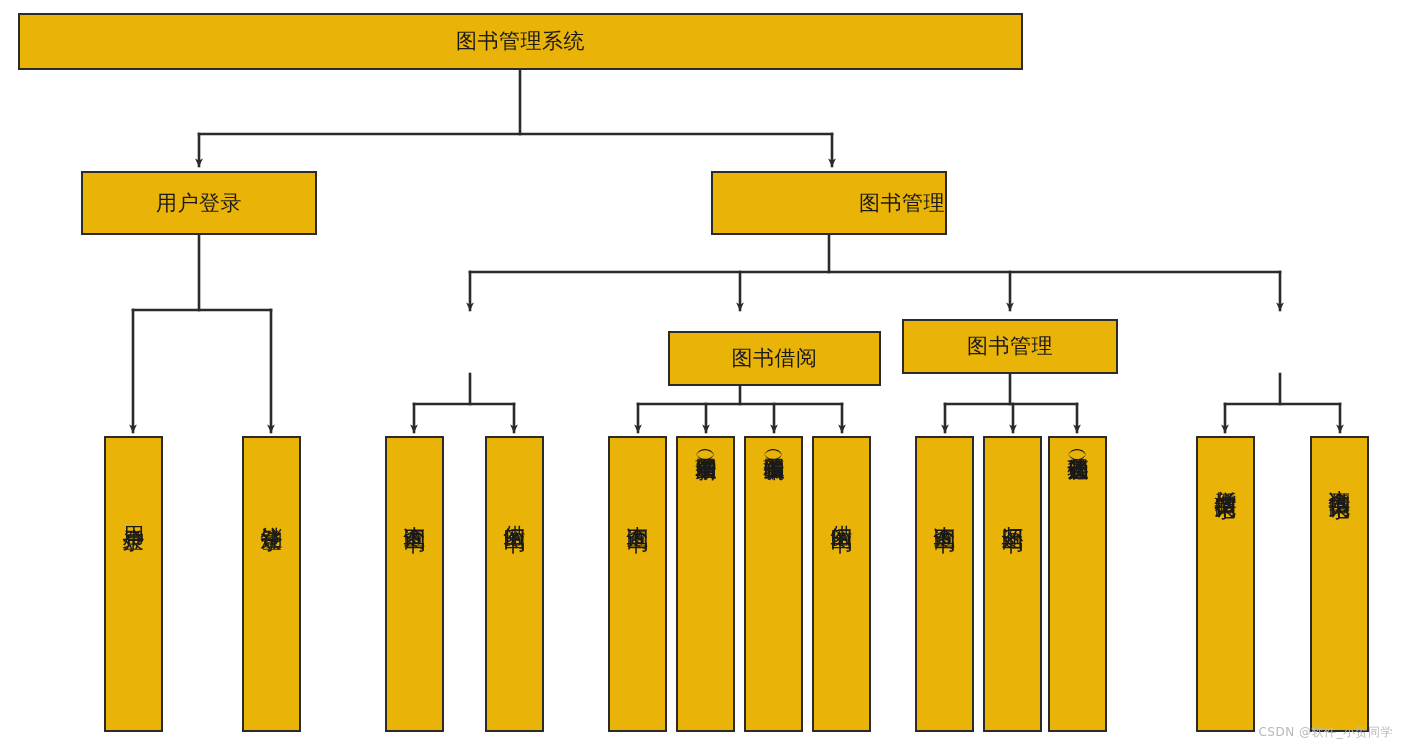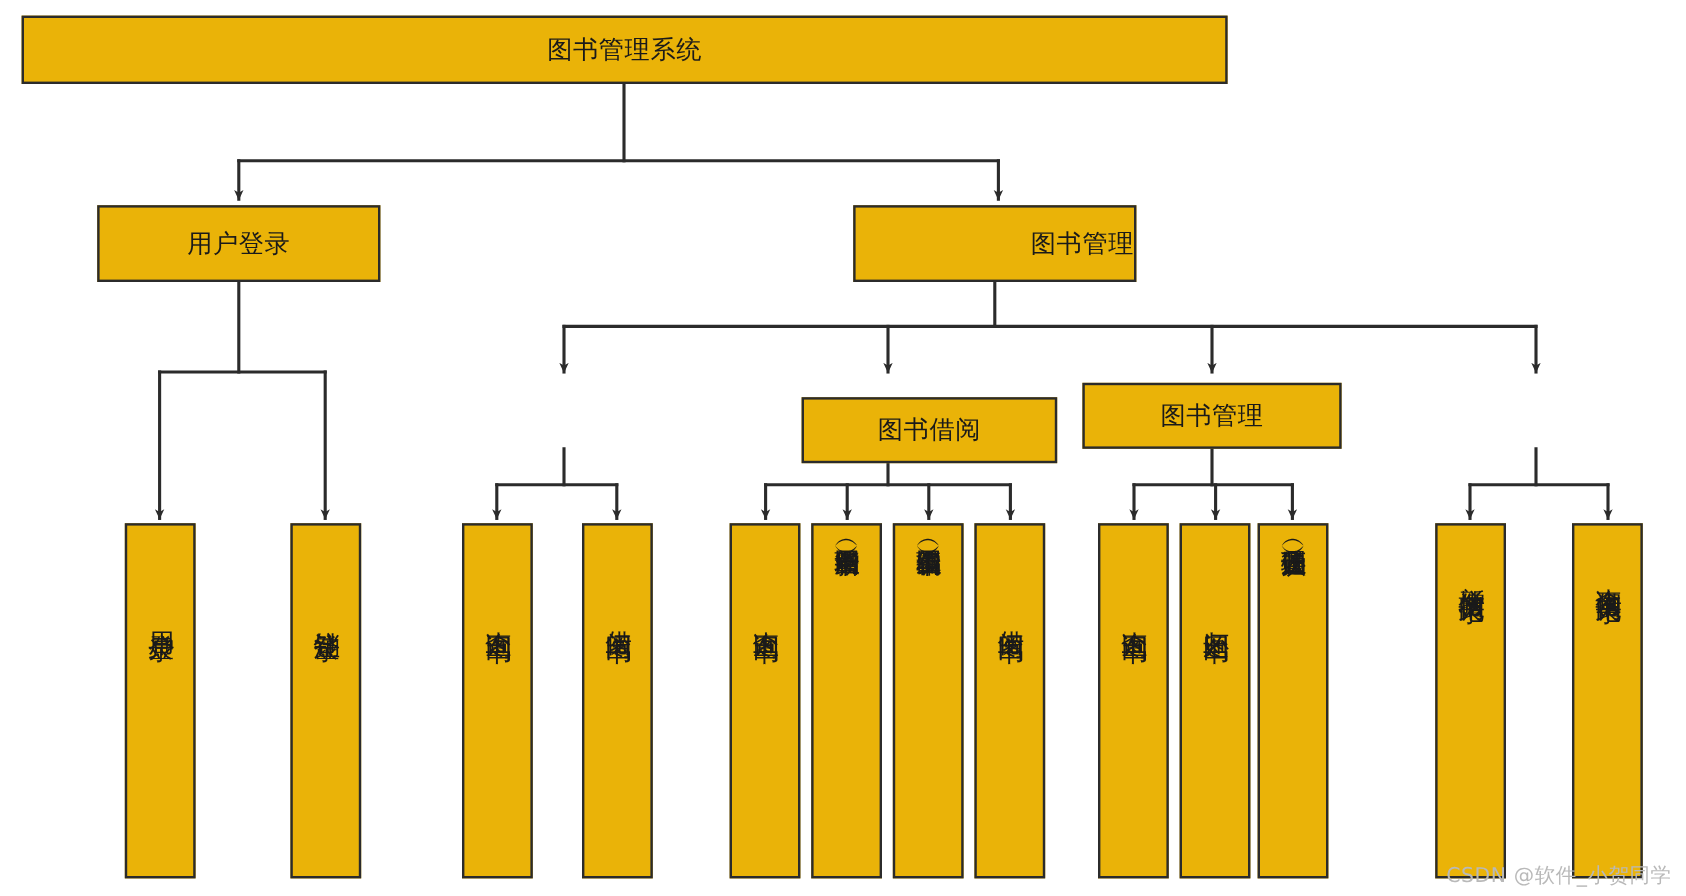--- a/index.html
+++ b/index.html
@@ -60,21 +60,21 @@
     transform: none;
   }
   .node.vert.tall .node-label {
     font-size: 21px;
     letter-spacing: 0px;
   }
   .watermark {
     position: absolute;
     right: 12px;
     bottom: 6px;
-    font-size: 17px;
+    font-size: 12px;
     color: #b9b9b9;
     letter-spacing: 0.5px;
     white-space: nowrap;
     pointer-events: none;
   }
 </style>
 </head>
 <body>
 
 <div id="diagram-root">

